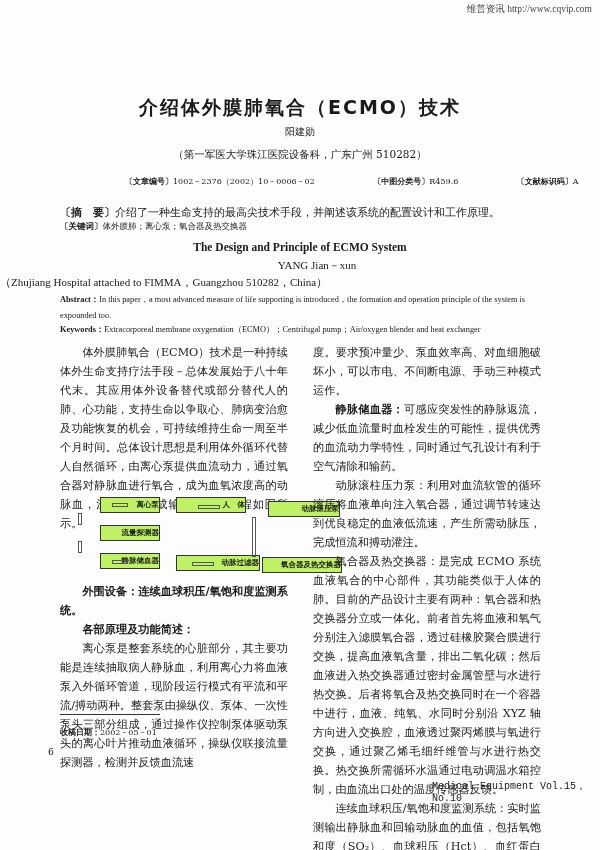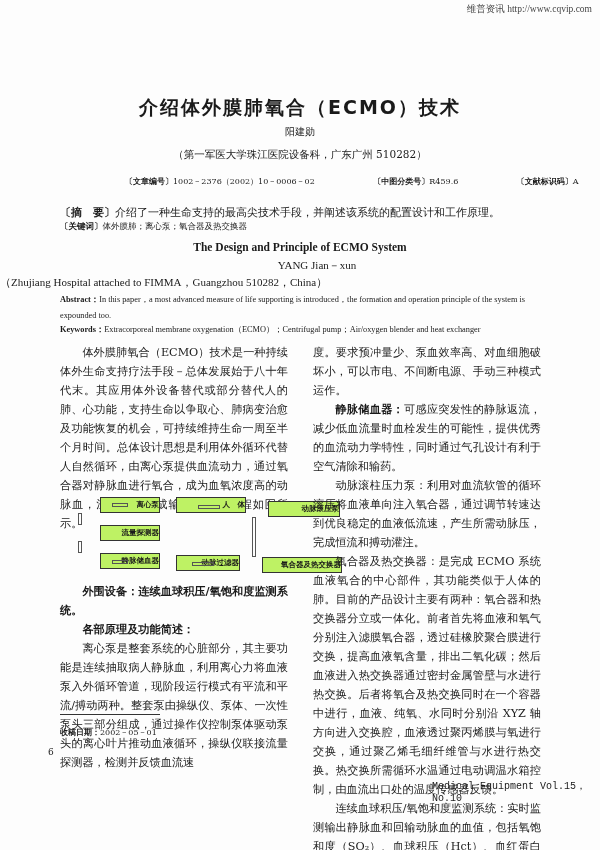--- a/index.html
+++ b/index.html
@@ -75,21 +75,21 @@
 <div class="abs col left-col">
   <p>体外膜肺氧合（ECMO）技术是一种持续体外生命支持疗法手段－总体发展始于八十年代末。其应用体外设备替代或部分替代人的肺、心功能，支持生命以争取心、肺病变治愈及功能恢复的机会，可持续维持生命一周至半个月时间。总体设计思想是利用体外循环代替人自然循环，由离心泵提供血流动力，通过氧合器对静脉血进行氧合，成为血氧浓度高的动脉血，注回人体完成输氧功能，流程如图所示。</p>
 </div>
 
 <div class="abs flow">
   <div class="box" style="left:0;top:0;width:58px;">离心泵</div>
   <div class="box" style="left:76px;top:0;width:68px;">人　体</div>
   <div class="box" style="left:168px;top:4px;width:70px;">动脉滚压泵</div>
   <div class="box" style="left:0;top:28px;width:58px;">流量探测器</div>
   <div class="box" style="left:0;top:56px;width:58px;">静脉储血器</div>
-  <div class="box" style="left:76px;top:58px;width:62px;">动脉过滤器</div>
+  <div class="box" style="left:76px;top:58px;width:62px;padding-left:20px;">动脉过滤器</div>
   <div class="box" style="left:162px;top:60px;width:78px;">氧合器及热交换器</div>
 
   <div class="arrow-h" style="left:60px;top:6px;width:14px;height:2px;"></div>
   <div class="arrow-h" style="left:146px;top:8px;width:20px;height:2px;"></div>
   <div class="arrow-v" style="left:26px;top:16px;width:2px;height:10px;"></div>
   <div class="arrow-v" style="left:26px;top:44px;width:2px;height:10px;"></div>
   <div class="arrow-h" style="left:60px;top:63px;width:14px;height:2px;"></div>
   <div class="arrow-h" style="left:140px;top:65px;width:20px;height:2px;"></div>
   <div class="arrow-v" style="left:200px;top:20px;width:2px;height:38px;"></div>
 </div>

